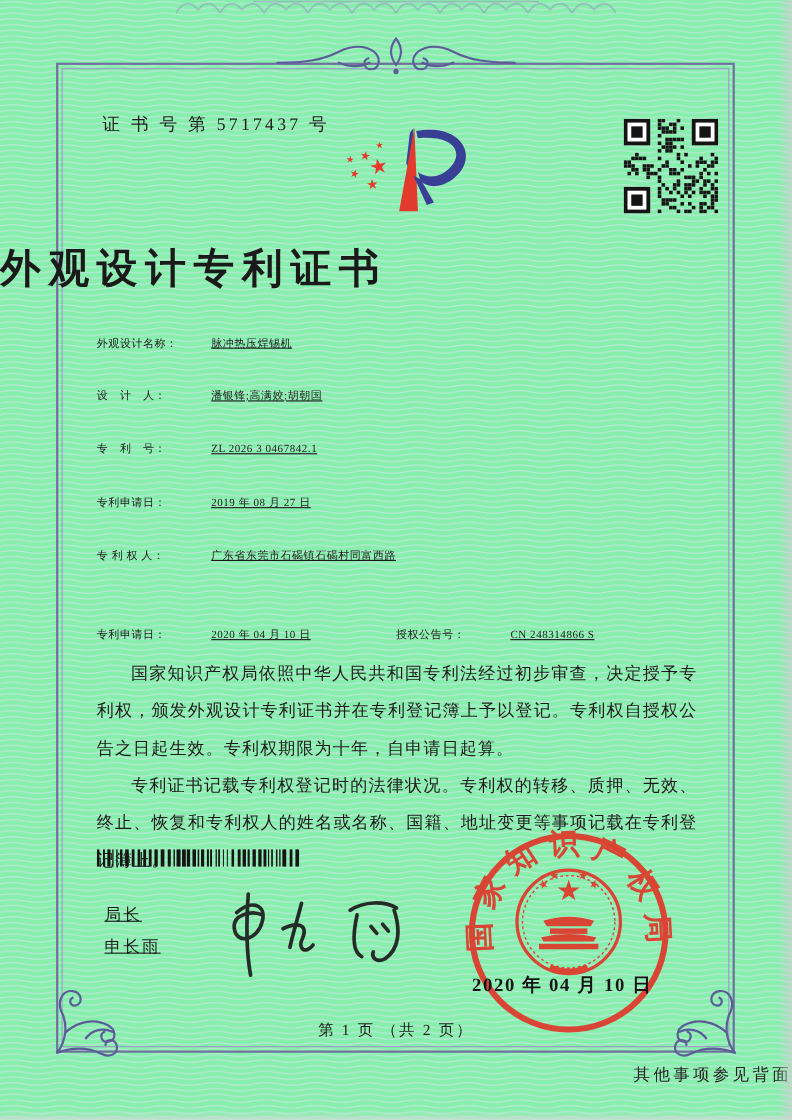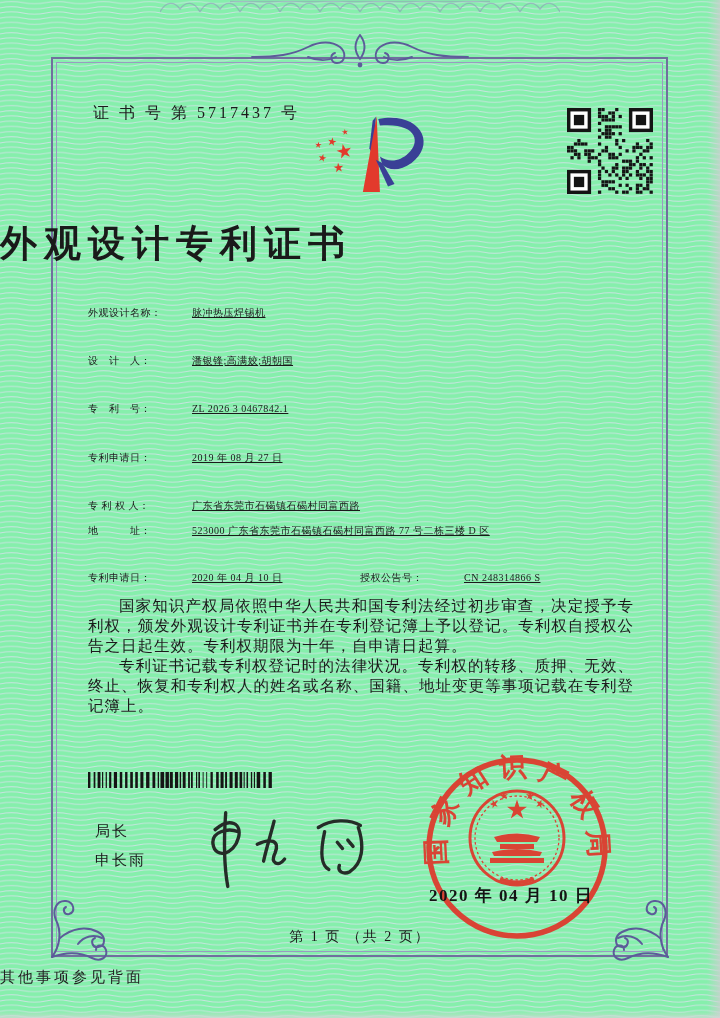--- a/index.html
+++ b/index.html
@@ -16,25 +16,25 @@
   
   .frame-outer{left:51px;top:57px;width:613px;height:896px;border:2px solid #70709e;}
   .frame-inner{left:56px;top:62px;width:605px;height:888px;border:1px solid #9a9ac2;}
   .certno{left:93px;top:103px;font-size:16px;letter-spacing:3px;}
   .title{left:0;top:219px;width:720px;text-align:left;font-size:37px;font-weight:700;letter-spacing:7px;}
   .row{left:88px;width:560px;font-size:10px;line-height:21px;display:flex;}
   .row .lab{flex:0 0 104px;letter-spacing:.5px;}
   .row .val{letter-spacing:.5px;text-decoration:underline;}
   .row .val1{flex:0 0 168px;}
   .row .addr{width:452px;line-height:22px;}
-  .paras{left:88px;top:596px;width:546px;font-size:15.5px;line-height:20px;letter-spacing:1px;text-align:justify;}
+  .paras{left:88px;top:596px;width:546px;font-size:15.5px;line-height:34px;letter-spacing:1px;text-align:justify;}
   .paras p{margin:0;text-indent:2em;}
-  .director{left:95px;font-size:15px;font-family:"Liberation Sans","DejaVu Sans",sans-serif;letter-spacing:2px;}
+  .director{left:95px;font-size:15px;font-family:"Liberation Sans","DejaVu Sans",sans-serif;letter-spacing:2px;text-decoration:underline;}
   .pageno{left:0;top:928px;width:720px;text-align:center;font-size:14px;letter-spacing:2px;}
-  .backnote{left:0;top:968px;width:720px;text-align:left;font-size:15px;letter-spacing:3px;color:#222;}
+  .backnote{left:0;top:968px;width:720px;text-align:right;font-size:15px;letter-spacing:3px;color:#222;}
   .sealdate{left:429px;top:884px;font-size:17px;letter-spacing:1.5px;color:#141414;font-weight:600;}
 </style>
 </head>
 <body>
 
 <div class="page">
 
   <svg class="abs" style="left:0;top:0" width="720" height="1018" aria-hidden="true">
     <defs>
       <pattern id="waves" width="46" height="5.2" patternUnits="userSpaceOnUse">
@@ -287,24 +287,20 @@
     <span class="val">ZL 2026 3 0467842.1</span>
   </div>
   <div class="abs row" style="top:447px">
     <span class="lab">专利申请日：</span>
     <span class="val">2019 年 08 月 27 日</span>
   </div>
   <div class="abs row" style="top:495px">
     <span class="lab">专 利 权 人：</span>
     <span class="val">广东省东莞市石碣镇石碣村同富西路</span>
   </div>
-  <div class="abs row" style="top:520px">
-    <span class="lab">地　　　址：</span>
-    <span class="val addr">523000 广东省东莞市石碣镇石碣村同富西路 77 号二栋三楼 D 区</span>
-  </div>
   <div class="abs row" style="top:567px">
     <span class="lab">专利申请日：</span>
     <span class="val val1">2020 年 04 月 10 日</span>
     <span class="lab">授权公告号：</span>
     <span class="val">CN 248314866 S</span>
   </div>
 
   <div class="abs paras">
     <p>国家知识产权局依照中华人民共和国专利法经过初步审查，决定授予专利权，颁发外观设计专利证书并在专利登记簿上予以登记。专利权自授权公告之日起生效。专利权期限为十年，自申请日起算。</p>
     <p>专利证书记载专利权登记时的法律状况。专利权的转移、质押、无效、终止、恢复和专利权人的姓名或名称、国籍、地址变更等事项记载在专利登记簿上。</p>

